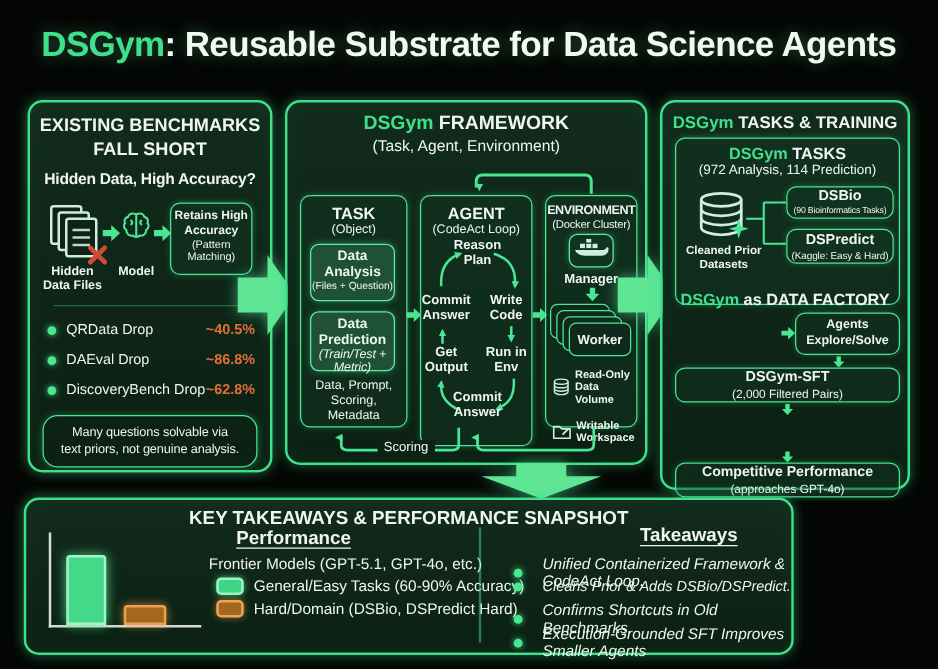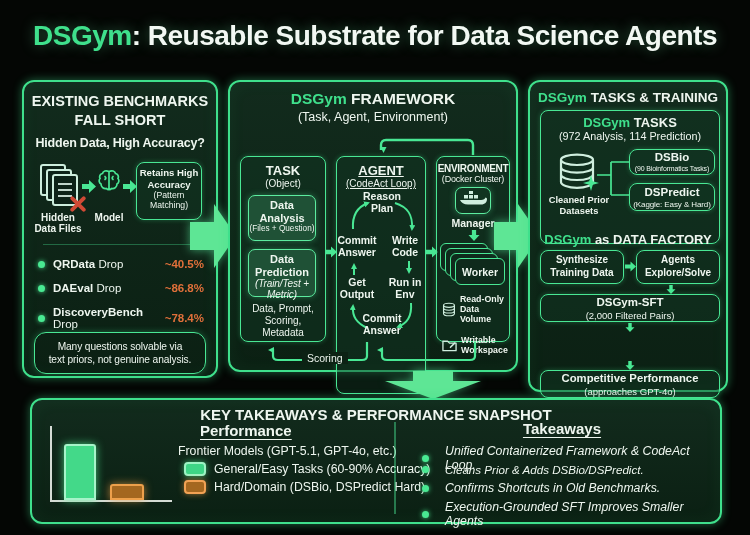--- a/index.html
+++ b/index.html
@@ -1,21 +1,21 @@
 <!DOCTYPE html>
 <html><head>
 <meta charset="utf-8">
 <style>
   * { margin:0; padding:0; box-sizing:border-box; }
   body { background:#000; font-family:"Liberation Sans","DejaVu Sans",sans-serif; }
   .canvas { position:relative; width:750px; height:535px; background:#040604; overflow:hidden; color:#eef6ef; }
 
   .accent { color:#3fe08c; }
   .pre { white-space:pre-line; }
-  b { font-weight:bold; }
+  b { font-weight:normal; }
 
   .main-title { position:absolute; top:20px; left:0; width:750px; text-align:center;
     font-size:28px; font-weight:bold; letter-spacing:-.5px; color:#f2f8f3;
     text-shadow:0 0 14px rgba(120,255,180,.35); }
 
   .panel { position:absolute; border:2px solid #3fe08c; border-radius:12px;
     background:linear-gradient(180deg,#122b1d 0%,#0b2013 100%);
     box-shadow:0 0 10px rgba(63,224,140,.45), inset 0 0 18px rgba(63,224,140,.06); }
 
   .subbox { position:absolute; border:1.6px solid #49e794; border-radius:8px;
@@ -129,21 +129,21 @@
       <span class="drop-value">~40.5%</span>
     </div>
     <div class="drop-row" style="top:200px;">
       <span class="dot"></span>
       <span><b>DAEval</b><span> Drop</span></span>
       <span class="drop-value">~86.8%</span>
     </div>
     <div class="drop-row" style="top:224px;">
       <span class="dot"></span>
       <span><b>DiscoveryBench</b><span> Drop</span></span>
-      <span class="drop-value">~78.4%</span>
+      <span class="drop-value">~62.8%</span>
     </div>
 
     <div class="note-box center pre">Many questions solvable via
 text priors, not genuine analysis.</div>
   </div>
 
   <svg class="big-arrow" style="position:absolute; left:190px; top:202px;" width="46" height="68" viewBox="0 0 46 68">
     <polygon points="0,20 24,20 24,2 46,34 24,66 24,48 0,48" fill="#5ee695"></polygon>
   </svg>
 
@@ -175,21 +175,21 @@
       </div>
       <div class="center pre" style="position:absolute; top:146px; width:100%; font-size:10px; line-height:1.2;">Data, Prompt,
 Scoring,
 Metadata</div>
     </div>
 
     <svg style="position:absolute; left:95px; top:164px;" width="12" height="12" viewBox="0 0 14 13">
       <polygon points="0,4 7,4 7,0 14,6.5 7,13 7,9 0,9" fill="#49e794"></polygon>
     </svg>
 
-    <div class="subbox" style="left:106px; top:74px; width:90px; height:238px;text-decoration:underline;">
+    <div class="subbox" style="left:106px; top:74px; width:90px; height:201px;">
       <div class="col-title">AGENT</div>
       <div class="col-sub">(CodeAct Loop)</div>
       <div style="position:absolute; left:0; top:34px; width:90px; height:150px;">
         <svg style="position:absolute; left:0; top:0;" width="90" height="150" viewBox="0 0 90 150">
           <defs>
               <marker id="ah2" markerWidth="8" markerHeight="8" refX="4" refY="3" orient="auto" markerUnits="userSpaceOnUse">
                 <path d="M0,0 L6,3 L0,6 z" fill="#49e794"></path>
               </marker>
             </defs>
           <g stroke="#49e794" stroke-width="2" fill="none" marker-end="url(#ah2)">
@@ -320,22 +320,20 @@
         <div style="font-size:7px; letter-spacing:-.15px;">(90 Bioinformatics Tasks)</div>
       </div>
       <div class="subbox" style="left:88px; top:72px; width:86px; height:28px; text-align:center; padding-top:2px;">
         <div class="small-title">DSPredict</div>
         <div style="font-size:8px; letter-spacing:-.1px;">(Kaggle: Easy &amp; Hard)</div>
       </div>
     </div>
 
     <div class="hdr" style="position:absolute; top:150px; width:100%; font-size:13px;"><span class="accent">DSGym</span><span> as DATA FACTORY</span></div>
 
-    <div class="subbox center pre" style="left:10px; top:168px; width:84px; height:34px; font-size:10px; font-weight:bold; line-height:1.25; padding-top:3px;">Synthesize
-Training Data</div>
     <svg style="position:absolute; left:95px; top:179px;" width="11" height="11" viewBox="0 0 14 13">
       <polygon points="0,4 7,4 7,0 14,6.5 7,13 7,9 0,9" fill="#49e794"></polygon>
     </svg>
     <div class="subbox center pre" style="left:106px; top:168px; width:84px; height:34px; font-size:10px; font-weight:bold; line-height:1.25; padding-top:3px;">Agents
 Explore/Solve</div>
 
     <svg style="position:absolute; left:136px; top:203px;" width="10" height="9" viewBox="0 0 13 13">
       <polygon points="4,0 9,0 9,6 13,6 6.5,13 0,6 4,6" fill="#49e794"></polygon>
     </svg>
     <div class="subbox center" style="left:10px; top:212px; width:180px; height:28px; padding-top:1px;">
@@ -349,21 +347,21 @@
 
     <svg style="position:absolute; left:95px; top:279px;" width="10" height="9" viewBox="0 0 13 13">
       <polygon points="4,0 9,0 9,6 13,6 6.5,13 0,6 4,6" fill="#49e794"></polygon>
     </svg>
     <div class="subbox center" style="left:10px; top:288px; width:180px; height:28px; padding-top:1px;">
       <div class="small-title" style="font-size:11.3px;">Competitive Performance</div>
       <div class="small-sub">(approaches GPT-4o)</div>
     </div>
   </div>
 
-  <div class="panel" style="left:30px; top:398px; width:692px; height:126px;">
+  <div class="panel" style="left:19px; top:398px; width:616px; height:126px;">
     <div class="bp-title">KEY TAKEAWAYS &amp; PERFORMANCE SNAPSHOT</div>
 
     <div class="chart">
       <div class="bar bar-easy" style="height: 56px; background: rgb(67, 217, 137);"></div>
       <div class="bar bar-hard" style="height: 16px; background: rgb(164, 103, 31);"></div>
     </div>
 
     <div class="underline-hdr" style="position:absolute; left:168px; top:22px;">Performance</div>
     <div style="position:absolute; left:146px; top:44px; font-size:12.3px;">Frontier Models (GPT-5.1, GPT-4o, etc.)</div>
     <div class="legend-row" style="left:152px; top:62px;">

